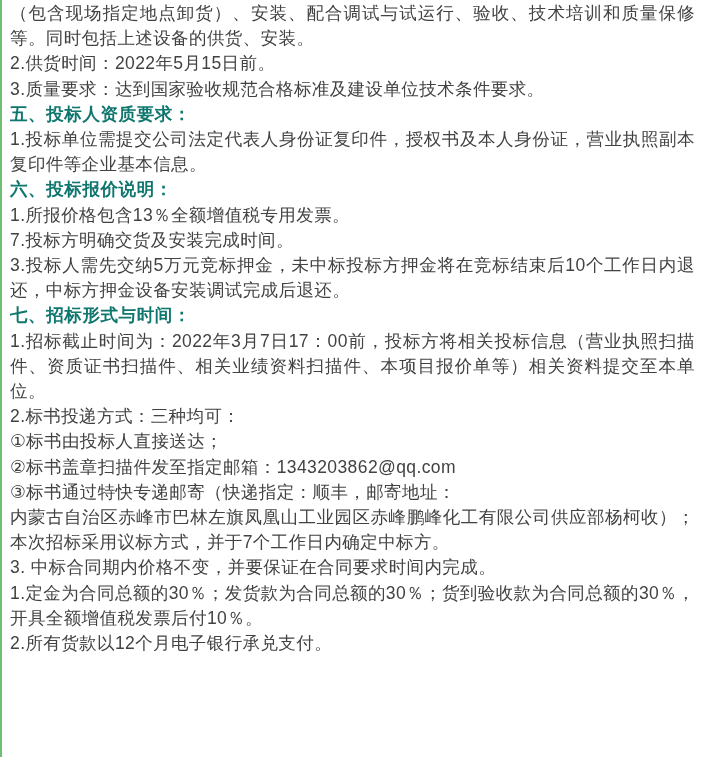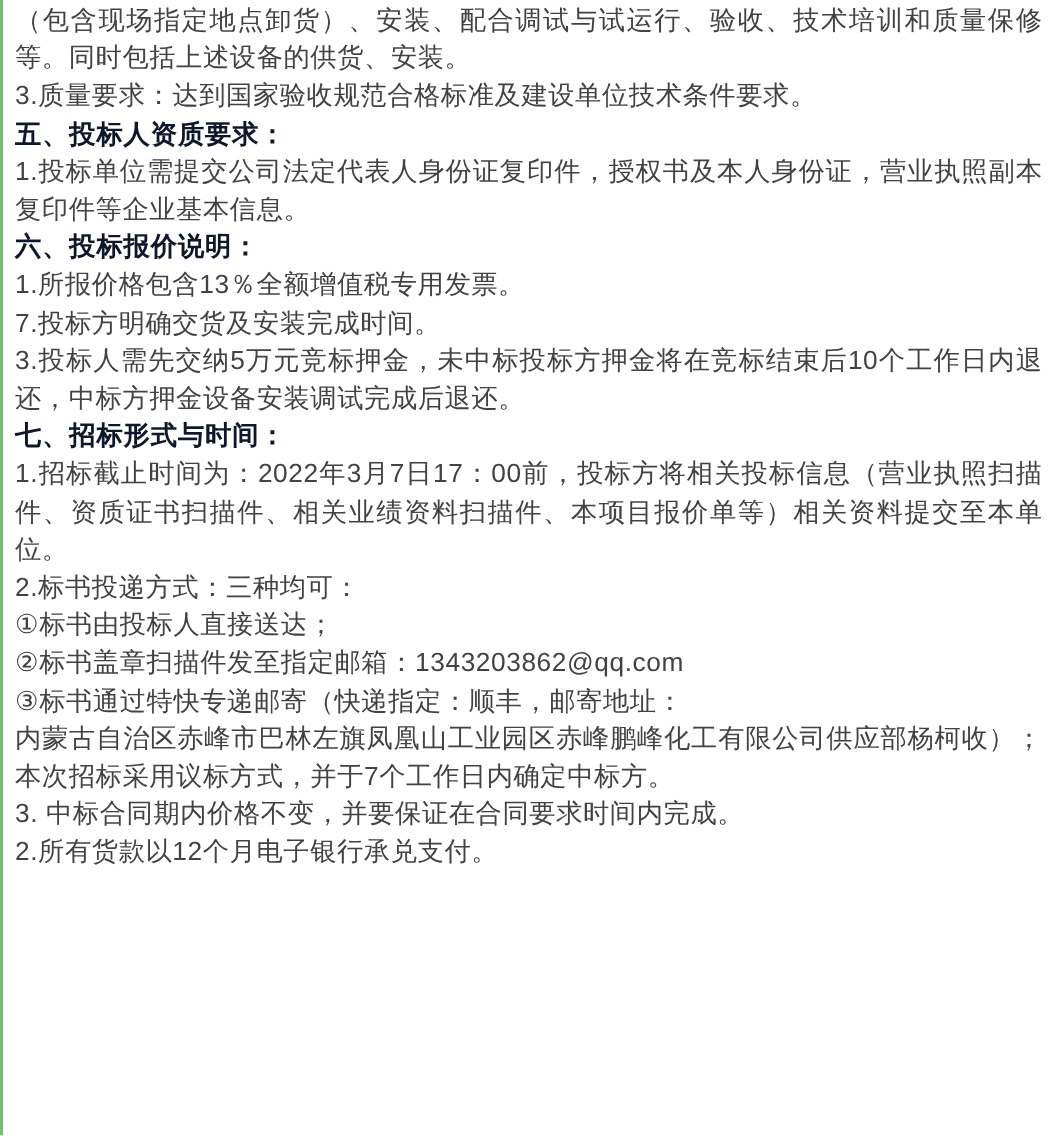--- a/index.html
+++ b/index.html
@@ -35,42 +35,44 @@
     margin: 0;
     font-size: 17.5px;
     line-height: 25.2px;
     color: #424242;
     letter-spacing: 0.4px;
     word-break: break-all;
     text-align: justify;
   }
   .para.heading {
     font-weight: 700;
-    color: #0f172a;
+    color: #0f766e;
     letter-spacing: 0.6px;
     text-align: left;
   }
 </style>
 </head>
 <body>
 
 <div class="page">
   <div class="accent-border" style="background: rgb(111, 190, 114);"></div>
   <div class="content" id="content">
       <p class="para">（包含现场指定地点卸货）、安装、配合调试与试运行、验收、技术培训和质量保修等。同时包括上述设备的供货、安装。</p>
+      <p class="para">2.供货时间：2022年5月15日前。</p>
       <p class="para">3.质量要求：达到国家验收规范合格标准及建设单位技术条件要求。</p>
       <p class="para heading">五、投标人资质要求：</p>
       <p class="para">1.投标单位需提交公司法定代表人身份证复印件，授权书及本人身份证，营业执照副本复印件等企业基本信息。</p>
       <p class="para heading">六、投标报价说明：</p>
       <p class="para">1.所报价格包含13％全额增值税专用发票。</p>
       <p class="para">7.投标方明确交货及安装完成时间。</p>
       <p class="para">3.投标人需先交纳5万元竞标押金，未中标投标方押金将在竞标结束后10个工作日内退还，中标方押金设备安装调试完成后退还。</p>
       <p class="para heading">七、招标形式与时间：</p>
       <p class="para">1.招标截止时间为：2022年3月7日17：00前，投标方将相关投标信息（营业执照扫描件、资质证书扫描件、相关业绩资料扫描件、本项目报价单等）相关资料提交至本单位。</p>
       <p class="para">2.标书投递方式：三种均可：</p>
       <p class="para">①标书由投标人直接送达；</p>
       <p class="para">②标书盖章扫描件发至指定邮箱：1343203862@qq.com</p>
       <p class="para">③标书通过特快专递邮寄（快递指定：顺丰，邮寄地址：</p>
       <p class="para">内蒙古自治区赤峰市巴林左旗凤凰山工业园区赤峰鹏峰化工有限公司供应部杨柯收）；本次招标采用议标方式，并于7个工作日内确定中标方。</p>
       <p class="para">3. 中标合同期内价格不变，并要保证在合同要求时间内完成。</p>
+      <p class="para">1.定金为合同总额的30％；发货款为合同总额的30％；货到验收款为合同总额的30％，开具全额增值税发票后付10％。</p>
       <p class="para">2.所有货款以12个月电子银行承兑支付。</p>
     </div>
 </div>
 
 </body></html>

